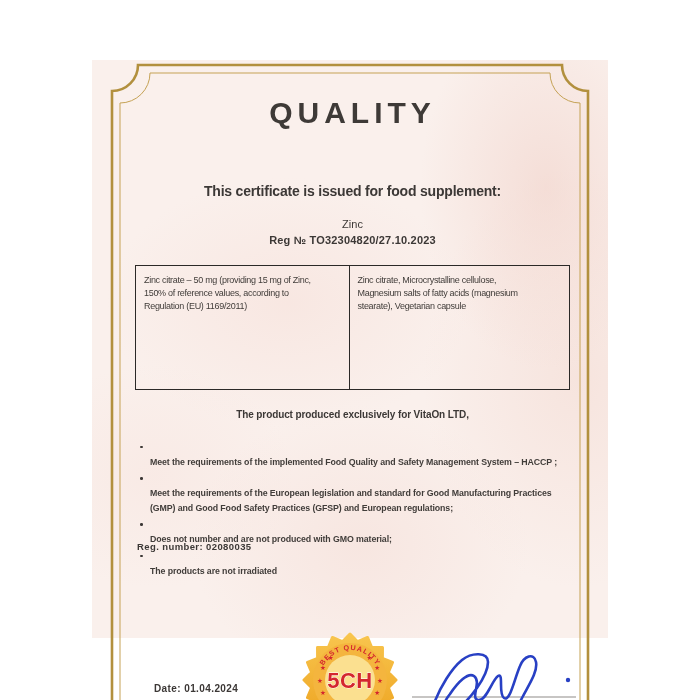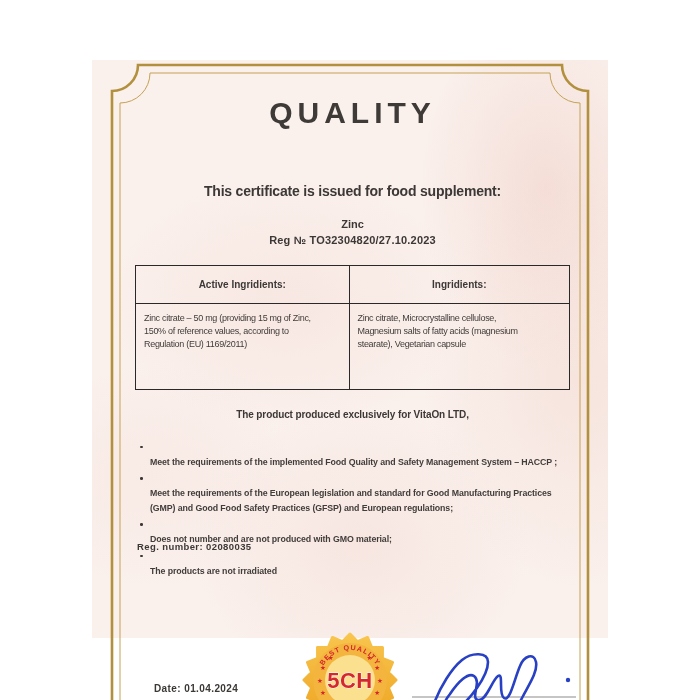--- a/index.html
+++ b/index.html
@@ -22,21 +22,21 @@
   }
   .frame-svg{position:absolute;left:0;top:0;}
   .abs{position:absolute;}
   .ctr{left:43px;width:435px;text-align:center;}
   .title{
     font-weight:700;color:#3e3a37;line-height:1;
   }
   .t1{top:38px;font-size:30px;letter-spacing:5px;}
   .t2{top:80px;font-size:31px;letter-spacing:4px;}
   .subtitle{top:123px;font-size:14px;font-weight:700;letter-spacing:-.2px;color:#3c3836;}
-  .product{top:158px;font-size:11px;font-weight:700;color:#3c3836;}
+  .product{top:158px;font-size:11px;font-weight:400;color:#3c3836;}
   .regline{top:174px;font-size:11px;font-weight:700;letter-spacing:.2px;color:#3c3836;}
   .tbl{
     left:43px;top:205px;width:435px;height:125px;
     border:1.5px solid #2b2927;box-sizing:border-box;
     display:flex;flex-direction:column;
   }
   .tbl-row{display:flex;flex:0 0 auto;}
   .tbl-head{height:36.5px;border-bottom:1.5px solid #2b2927;}
   .tbl-body{flex:1 1 auto;}
   .c1{width:213.5px;border-right:1.5px solid #2b2927;box-sizing:border-box;}
@@ -71,24 +71,20 @@
     <path d="M 46 5 H 470 A 26 26 0 0 0 496 31 V 661 A 26 26 0 0 0 470 687 H 46 A 26 26 0 0 0 20 661 V 31 A 26 26 0 0 0 46 5 Z" fill="none" stroke="#b2903e" stroke-width="2.6"></path>
     <path d="M 58 13 H 458 A 30 30 0 0 0 488 43 V 649 A 30 30 0 0 0 458 679 H 58 A 30 30 0 0 0 28 649 V 43 A 30 30 0 0 0 58 13 Z" fill="none" stroke="#c5a255" stroke-width="1"></path>
   </svg>
 
   <div class="abs ctr title t1">QUALITY</div>
   <div class="abs ctr subtitle">This certificate is issued for food supplement:</div>
   <div class="abs ctr product">Zinc</div>
   <div class="abs ctr regline">Reg № TO32304820/27.10.2023</div>
 
   <div class="abs tbl">
-    <div class="tbl-row tbl-head">
-      <div class="c1 hcell">Active Ingridients:</div>
-      <div class="c2 hcell">Ingridients:</div>
-    </div>
     <div class="tbl-row tbl-body">
       <div class="c1 bcell pre">Zinc citrate – 50 mg (providing 15 mg of Zinc,
 150% of reference values, according to
 Regulation (EU) 1169/2011)</div>
       <div class="c2 bcell pre">Zinc citrate, Microcrystalline cellulose,
 Magnesium salts of fatty acids (magnesium
 stearate), Vegetarian capsule</div>
     </div>
   </div>
 

